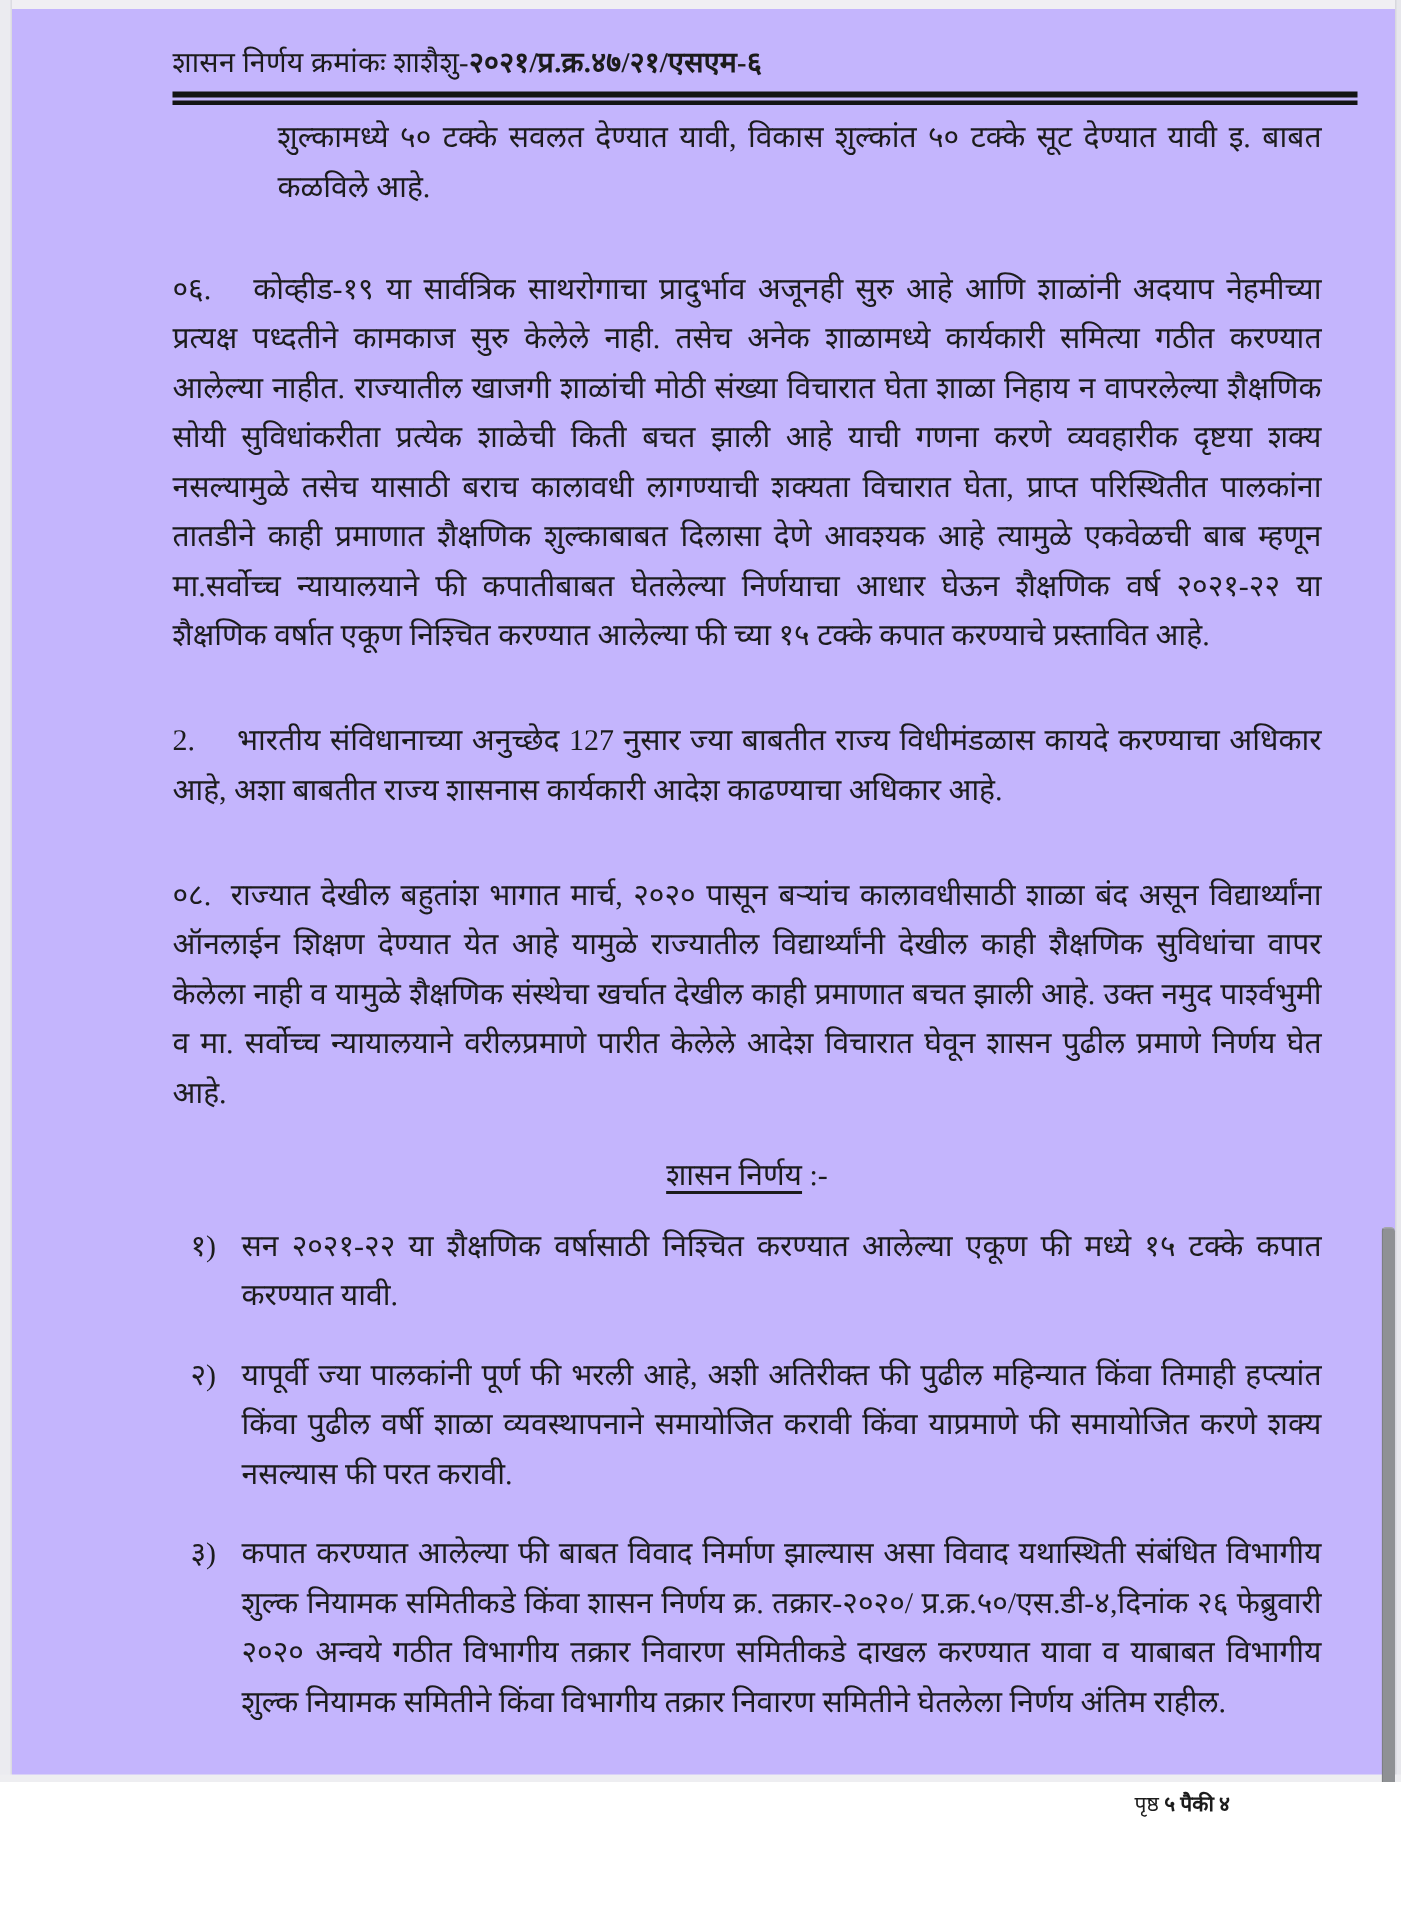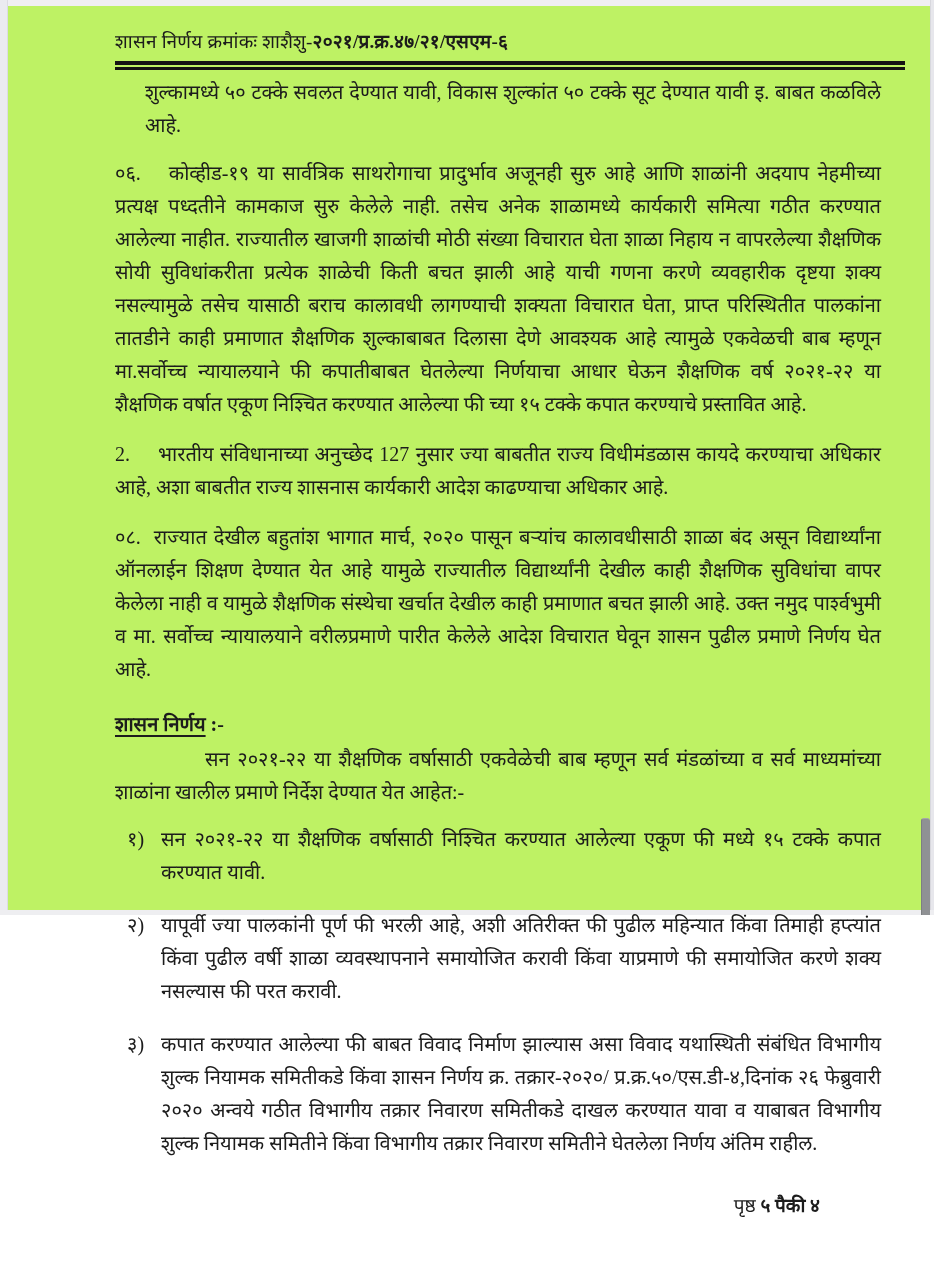--- a/index.html
+++ b/index.html
@@ -8,22 +8,22 @@
     width: 934px;
     height: 1280px;
     overflow: hidden;
     background: #ffffff;
     font-family: "Liberation Serif", "DejaVu Serif", serif;
   }
 
   .page {
     position: relative;
     width: 934px;
-    height: 915px;
-    background: #bef264;
+    height: 1188px;
+    background: #c4b5fd;
     color: #1c1c1c;
   }
 
   
   .edge-left {
     position: absolute; left: 0; top: 0; bottom: 0;
     width: 8px; background: #ebebf0;
     border-right: 1px solid #dcdce2;
   }
   .edge-top {
@@ -77,36 +77,36 @@
     left: 115px;
     width: 766px;
     top: 76px;
     font-size: 20px;
     line-height: 33px;
     text-align: justify;
     color: #1c1c1c;
   }
 
   p.carryover {
-    margin-left: 30px;
+    margin-left: 70px;
     margin-bottom: 15px;
   }
 
   p.numbered {
     margin-bottom: 17px;
   }
-  .para-num { display: inline-block; }
+  .para-num { display: inline-block; margin-top: 20px; }
   .para-num.gap-wide   { margin-right: 28px; }
   .para-num.gap-narrow { margin-right: 13px; }
 
   .decision-heading {
     font-size: 20px;
-    font-weight: bold;
+    font-weight: normal;
     margin: 22px 0 2px 0;
-    text-align: left;
+    text-align: center;
   }
   .decision-heading .u { text-decoration: underline; text-underline-offset: 4px; }
 
   p.decision-intro {
     text-indent: 90px;
     margin-bottom: 10px;
   }
 
   ul.directives {
     list-style: none;
@@ -122,21 +122,21 @@
   ul.directives .li-text {
     flex: 1;
     text-align: justify;
   }
 
   
   .page-footer {
     position: absolute;
     top: 1192px;
     right: 114px;
-    font-size: 19px;
+    font-size: 14px;
     color: #1c1c1c;
   }
   .page-footer .bold { font-weight: bold; }
 </style>
 </head>
 <body>
 
 <div class="page">
 
   <div class="edge-top"></div>
@@ -167,21 +167,20 @@
     </p>
 
     <p class="numbered">
       <span class="para-num gap-narrow">०८.</span><span>राज्यात देखील बहुतांश भागात मार्च, २०२० पासून बऱ्यांच कालावधीसाठी शाळा बंद असून विद्यार्थ्यांना ऑनलाईन शिक्षण देण्यात येत आहे यामुळे राज्यातील विद्यार्थ्यांनी देखील काही शैक्षणिक सुविधांचा वापर केलेला नाही व यामुळे शैक्षणिक संस्थेचा खर्चात देखील काही प्रमाणात बचत झाली आहे. उक्त नमुद पार्श्वभुमी व मा. सर्वोच्च न्यायालयाने वरीलप्रमाणे पारीत केलेले आदेश विचारात घेवून शासन पुढील प्रमाणे निर्णय घेत आहे.</span>
     </p>
 
     <h2 class="decision-heading">
       <span class="u">शासन निर्णय</span><span> :-</span>
     </h2>
 
-    <p class="decision-intro">सन २०२१-२२ या शैक्षणिक वर्षासाठी एकवेळेची बाब म्हणून सर्व मंडळांच्या व सर्व माध्यमांच्या शाळांना खालील प्रमाणे निर्देश देण्यात येत आहेत:-</p>
 
     <ul class="directives">
       <li>
         <span class="li-num">१)</span>
         <div class="li-text">सन २०२१-२२ या शैक्षणिक वर्षासाठी निश्चित करण्यात आलेल्या एकूण फी मध्ये १५ टक्के कपात करण्यात यावी.</div>
       </li>
       <li>
         <span class="li-num">२)</span>
         <div class="li-text">यापूर्वी ज्या पालकांनी पूर्ण फी भरली आहे, अशी अतिरीक्त फी पुढील महिन्यात किंवा तिमाही हप्त्यांत किंवा पुढील वर्षी शाळा व्यवस्थापनाने समायोजित करावी किंवा याप्रमाणे फी समायोजित करणे शक्य नसल्यास फी परत करावी.</div>
       </li>

